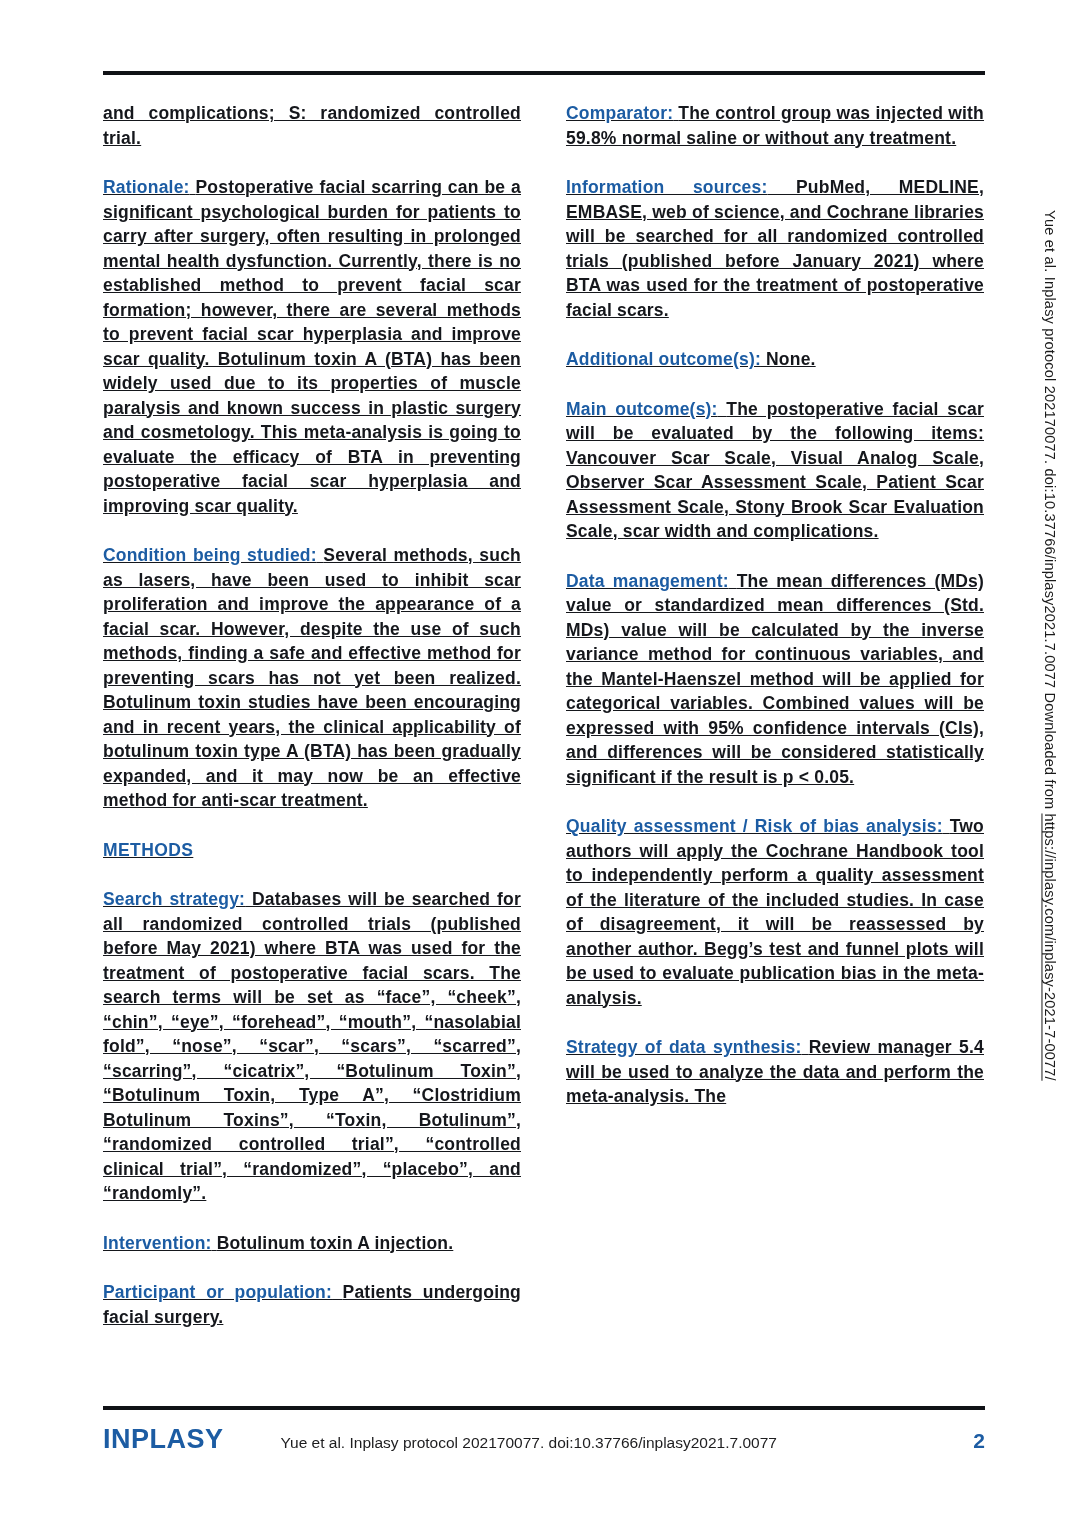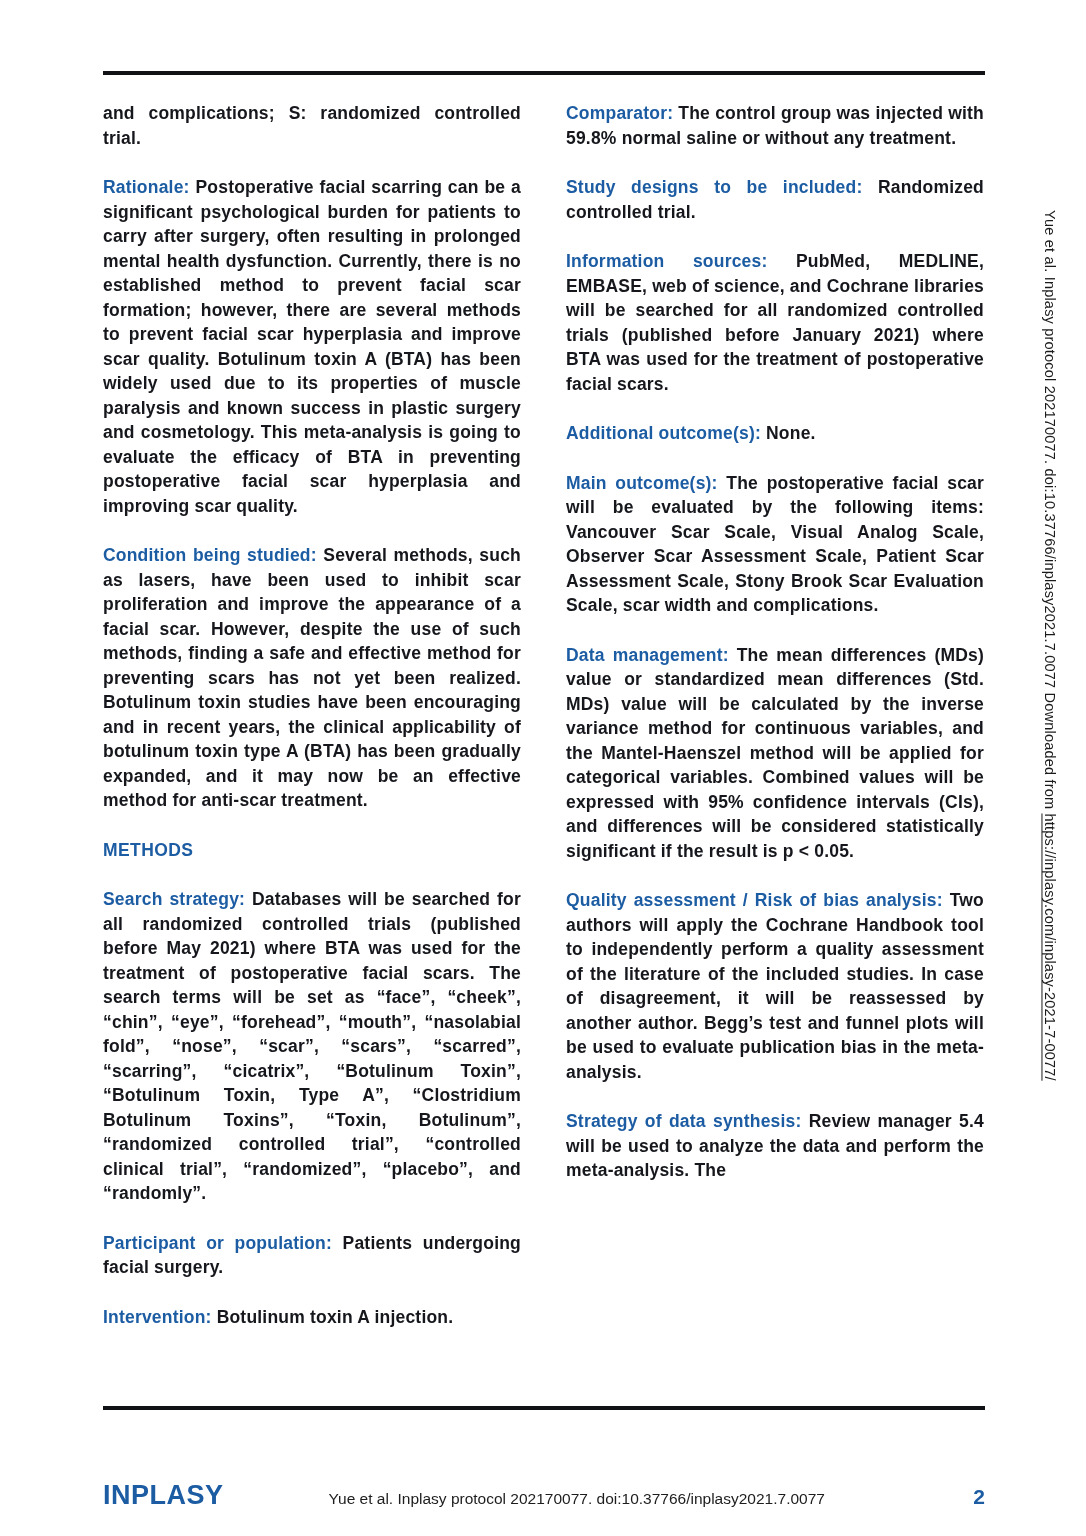--- a/index.html
+++ b/index.html
@@ -36,21 +36,21 @@
   .col {
     width: 418px;
     min-width: 418px;
     text-align: justify;
     color: var(--ink);
     font-weight: bold;
     font-size: 17.5px;
     line-height: 24.5px;
     letter-spacing: 0.2px;
   }
-  .section { margin-bottom: 25px; }
+  .section { margin-bottom: 25px; text-decoration: underline; }
   .section:last-child { margin-bottom: 0; }
   .label { color: var(--accent); }
   .heading .label { letter-spacing: 0.4px; }
 
   .vertical-note {
     position: absolute;
     top: 210px;
     left: 1042px;
     height: 1300px;
     writing-mode: vertical-rl;
@@ -61,25 +61,24 @@
     white-space: nowrap;
   }
   .vertical-note .link {
     text-decoration: underline;
     color: #1a1a1a;
   }
 
   .footer {
     position: absolute;
     left: 103px;
-    top: 1480px;
+    top: 1424px;
     width: 882px;
     display: flex;
     align-items: baseline;
-    gap: 48px;
   }
   .footer .logo {
     color: var(--accent);
     font-weight: bold;
     font-size: 27px;
     letter-spacing: 0.5px;
   }
   .footer .citation {
     margin-left: 57px;
     font-size: 15.5px;
@@ -97,26 +96,25 @@
 
 <div class="rule top-rule"></div>
 
 <div class="columns">
   <div class="col">
       <div class="section"><span>and complications; S: randomized controlled trial.</span></div>
       <div class="section"><span class="label">Rationale:</span> <span>Postoperative facial scarring can be a significant psychological burden for patients to carry after surgery, often resulting in prolonged mental health dysfunction. Currently, there is no established method to prevent facial scar formation; however, there are several methods to prevent facial scar hyperplasia and improve scar quality. Botulinum toxin A (BTA) has been widely used due to its properties of muscle paralysis and known success in plastic surgery and cosmetology. This meta-analysis is going to evaluate the efficacy of BTA in preventing postoperative facial scar hyperplasia and improving scar quality.</span></div>
       <div class="section"><span class="label">Condition being studied:</span> <span>Several methods, such as lasers, have been used to inhibit scar proliferation and improve the appearance of a facial scar. However, despite the use of such methods, finding a safe and effective method for preventing scars has not yet been realized. Botulinum toxin studies have been encouraging and in recent years, the clinical applicability of botulinum toxin type A (BTA) has been gradually expanded, and it may now be an effective method for anti-scar treatment.</span></div>
       <div class="section heading"><span class="label">METHODS</span></div>
       <div class="section"><span class="label">Search strategy:</span> <span>Databases will be searched for all randomized controlled trials (published before May 2021) where BTA was used for the treatment of postoperative facial scars. The search terms will be set as “face”, “cheek”, “chin”, “eye”, “forehead”, “mouth”, “nasolabial fold”, “nose”, “scar”, “scars”, “scarred”, “scarring”, “cicatrix”, “Botulinum Toxin”, “Botulinum Toxin, Type A”, “Clostridium Botulinum Toxins”, “Toxin, Botulinum”, “randomized controlled trial”, “controlled clinical trial”, “randomized”, “placebo”, and “randomly”.</span></div>
+      <div class="section"><span class="label">Intervention:</span> <span>Botulinum toxin A injection.</span></div>
       <div class="section"><span class="label">Participant or population:</span> <span>Patients undergoing facial surgery.</span></div>
-      <div class="section"><span class="label">Intervention:</span> <span>Botulinum toxin A injection.</span></div>
     </div>
   <div class="col">
       <div class="section"><span class="label">Comparator:</span> <span>The control group was injected with 59.8% normal saline or without any treatment.</span></div>
-      <div class="section"><span class="label">Study designs to be included:</span> <span>Randomized controlled trial.</span></div>
       <div class="section"><span class="label">Information sources:</span> <span>PubMed, MEDLINE, EMBASE, web of science, and Cochrane libraries will be searched for all randomized controlled trials (published before January 2021) where BTA was used for the treatment of postoperative facial scars.</span></div>
       <div class="section"><span class="label">Additional outcome(s):</span> <span>None.</span></div>
       <div class="section"><span class="label">Main outcome(s):</span> <span>The postoperative facial scar will be evaluated by the following items: Vancouver Scar Scale, Visual Analog Scale, Observer Scar Assessment Scale, Patient Scar Assessment Scale, Stony Brook Scar Evaluation Scale, scar width and complications.</span></div>
       <div class="section"><span class="label">Data management:</span> <span>The mean differences (MDs) value or standardized mean differences (Std. MDs) value will be calculated by the inverse variance method for continuous variables, and the Mantel-Haenszel method will be applied for categorical variables. Combined values will be expressed with 95% confidence intervals (CIs), and differences will be considered statistically significant if the result is p &lt; 0.05.</span></div>
       <div class="section"><span class="label">Quality assessment / Risk of bias analysis:</span> <span>Two authors will apply the Cochrane Handbook tool to independently perform a quality assessment of the literature of the included studies. In case of disagreement, it will be reassessed by another author. Begg’s test and funnel plots will be used to evaluate publication bias in the meta-analysis.</span></div>
       <div class="section"><span class="label">Strategy of data synthesis:</span> <span>Review manager 5.4 will be used to analyze the data and perform the meta-analysis. The</span></div>
     </div>
 </div>
 
 <div class="vertical-note"><span>Yue et al. Inplasy protocol 202170077. doi:10.37766/inplasy2021.7.0077 Downloaded from </span><span class="link">https://inplasy.com/inplasy-2021-7-0077/</span></div>

